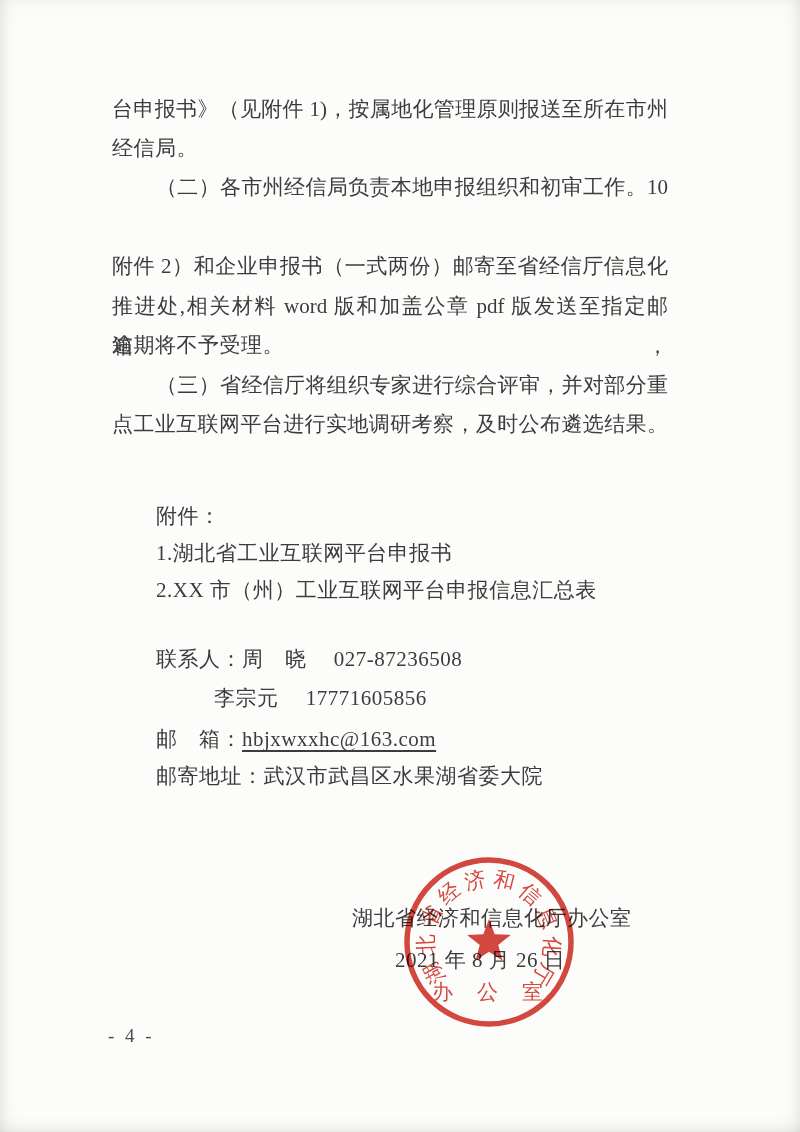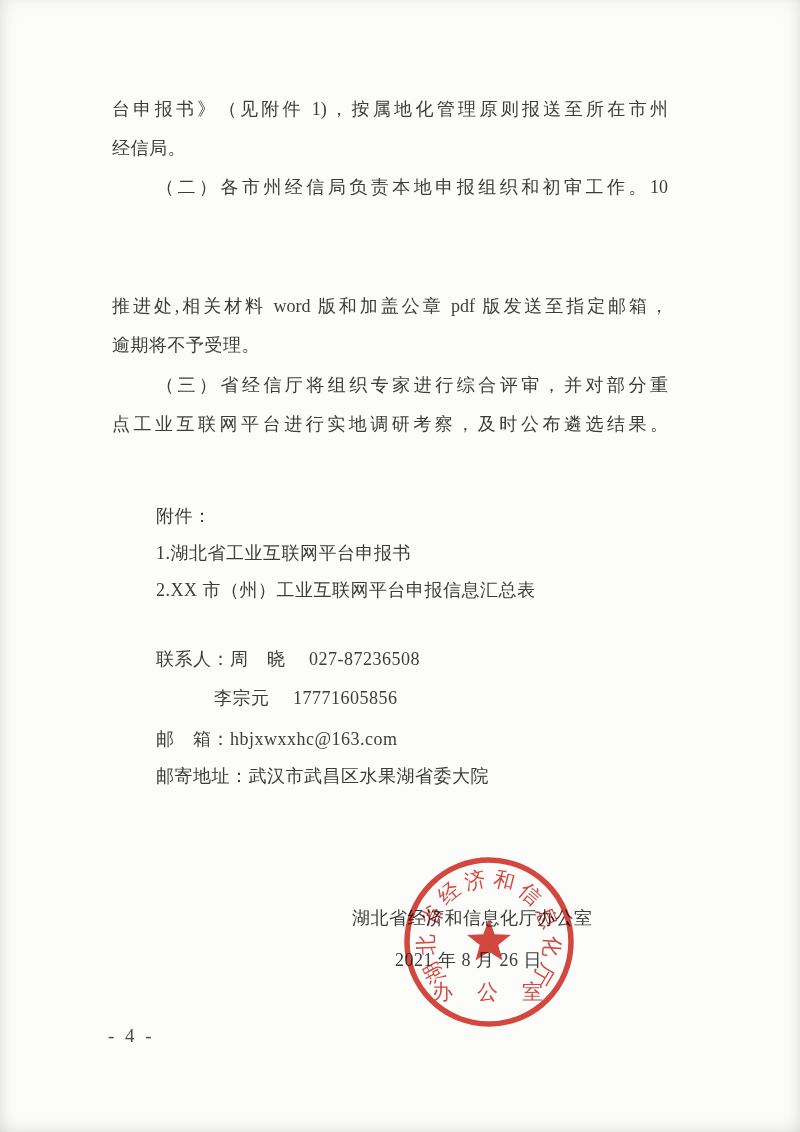--- a/index.html
+++ b/index.html
@@ -16,52 +16,53 @@
     position: absolute; inset: 0; pointer-events: none;
     box-shadow: inset 0 0 22px rgba(0,0,0,0.05),
                 inset 10px 0 14px -8px rgba(0,0,0,0.08),
                 inset -10px 0 14px -8px rgba(0,0,0,0.07),
                 inset 0 -12px 16px -10px rgba(0,0,0,0.06);
   }
   .line {
     position: absolute;
     height: 40px;
     line-height: 40px;
-    font-size: 18px;
+    font-size: 21px;
     letter-spacing: 0.5px;
     white-space: nowrap;
   }
   .just {
     white-space: normal;
     text-align: justify;
     text-align-last: justify;
     text-justify: inter-character;
     letter-spacing: 0;
   }
   .w-full { left: 112px; width: 556px; }
   .w-ind  { left: 156px; width: 512px; }
-  .email-link { text-underline-offset: 4px; }
+  .email-link { text-decoration: underline; text-underline-offset: 4px; }
   .page-num { font-size: 19px; letter-spacing: 3px; color: #4a4a4a; }
   .seal {
     position: absolute;
     left: 394px; top: 847px;
     width: 190px; height: 190px;
     mix-blend-mode: multiply;
     opacity: 0.88;
   }
   .seal text { font-family: "Liberation Serif", "DejaVu Serif", serif; }
 </style>
 </head>
 <body>
 
 <div class="page">
 
   <div class="line just w-full" style="top:89px">台申报书》（见附件 1)，按属地化管理原则报送至所在市州</div>
   <div class="line" style="top:128px; left:112px">经信局。</div>
   <div class="line just w-ind" style="top:167px">（二）各市州经信局负责本地申报组织和初审工作。10</div>
+  <div class="line just w-full" style="top:246px">附件 2）和企业申报书（一式两份）邮寄至省经信厅信息化</div>
   <div class="line just w-full" style="top:286px">推进处,相关材料 word 版和加盖公章 pdf 版发送至指定邮箱，</div>
   <div class="line" style="top:325px; left:112px">逾期将不予受理。</div>
   <div class="line just w-ind" style="top:365px">（三）省经信厅将组织专家进行综合评审，并对部分重</div>
   <div class="line just w-full" style="top:404px">点工业互联网平台进行实地调研考察，及时公布遴选结果。</div>
 
   <div class="line" style="top:496px; left:156px">附件：</div>
   <div class="line" style="top:533px; left:156px">1.湖北省工业互联网平台申报书</div>
   <div class="line" style="top:570px; left:156px">2.XX 市（州）工业互联网平台申报信息汇总表</div>
 
   <div class="line" style="top:639px; left:156px">联系人：周　晓　 027-87236508</div>

